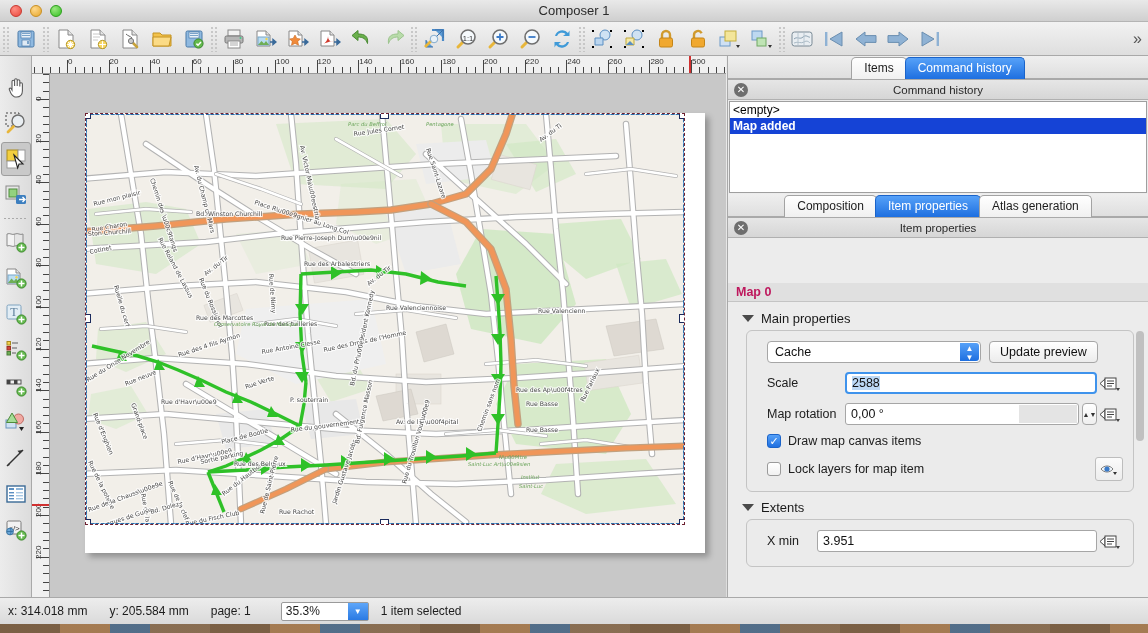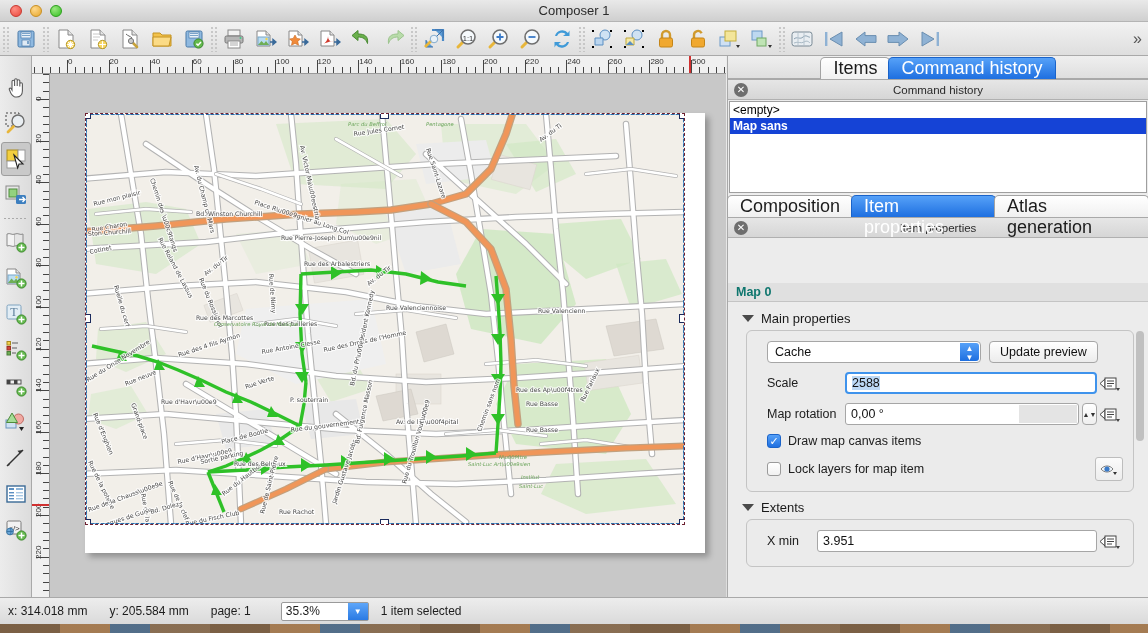--- a/index.html
+++ b/index.html
@@ -128,21 +128,21 @@
     border-bottom: 1px solid #a9a9a9;
   }
   .tabstrip::before {
     content: ""; position: absolute; left: 0; right: 0; bottom: 0; height: 1px; background: #a9a9a9;
   }
   .tab {
     height: 22px; line-height: 21px; padding: 0 12px;
     border: 1px solid #a3a3a3; border-bottom: none;
     border-radius: 5px 5px 0 0;
     background: linear-gradient(#ffffff, #f0f0f0);
-    font-size: 18px; color: #1c1c1c; cursor: pointer; position: relative; z-index: 2;
+    font-size: 12px; color: #1c1c1c; cursor: pointer; position: relative; z-index: 2;
     margin: 0 -1px;
   }
   .tab.active {
     background: linear-gradient(#56a1f8, #1e6fe0);
     color: #fff; border-color: #1a63c9;
   }
   .panelhdr {
     height: 20px; background: linear-gradient(#e6e6e6, #d6d6d6);
     border-bottom: 1px solid #b0b0b0;
     display: flex; align-items: center; position: relative;
@@ -161,21 +161,21 @@
   }
   .histrow { height: 16px; line-height: 16px; padding: 0 3px; font-size: 12px; color: #000; cursor: pointer; }
   .histrow.sel { background: #1543d6; color: #fff; font-weight: bold; }
 
   #itempropsbody {
     position: absolute; left: 0; right: 0; top: 227px; bottom: 0;
     background: #ececec; overflow: hidden;
   }
   .objname {
     height: 19px; line-height: 19px; padding-left: 8px;
-    font-weight: bold; font-size: 12.5px; color: #0f766e;
+    font-weight: bold; font-size: 12.5px; color: #be185d;
     background: #e0e0e0; border-bottom: 1px solid #c4c4c4;
   }
   .propscroll { position: absolute; left: 0; top: 20px; right: 0; bottom: 0; overflow: hidden; }
   .grouphdr {
     display: flex; align-items: center; gap: 7px;
     padding: 8px 0 4px 14px; font-size: 13px; color: #1a1a1a;
     cursor: pointer;
   }
   .tri { width: 0; height: 0; border-left: 6px solid transparent; border-right: 6px solid transparent; border-top: 7px solid #4a4a4a; }
   .groupbox {
@@ -1056,21 +1056,21 @@
       <div class="tab">Items</div>
       <div class="tab active">Command history</div>
     </div>
 
     <div class="panelhdr">
       <div class="closebtn">✕</div>
       <div class="ptitle">Command history</div>
     </div>
     <div id="historylist">
       <div class="histrow">&lt;empty&gt;</div>
-      <div class="histrow sel">Map sans</div>
+      <div class="histrow sel">Map added</div>
     </div>
 
     <div class="tabstrip" style="">
       <div class="tab">Composition</div>
       <div class="tab active">Item properties</div>
       <div class="tab">Atlas generation</div>
     </div>
 
     <div class="panelhdr">
       <div class="closebtn">✕</div>

